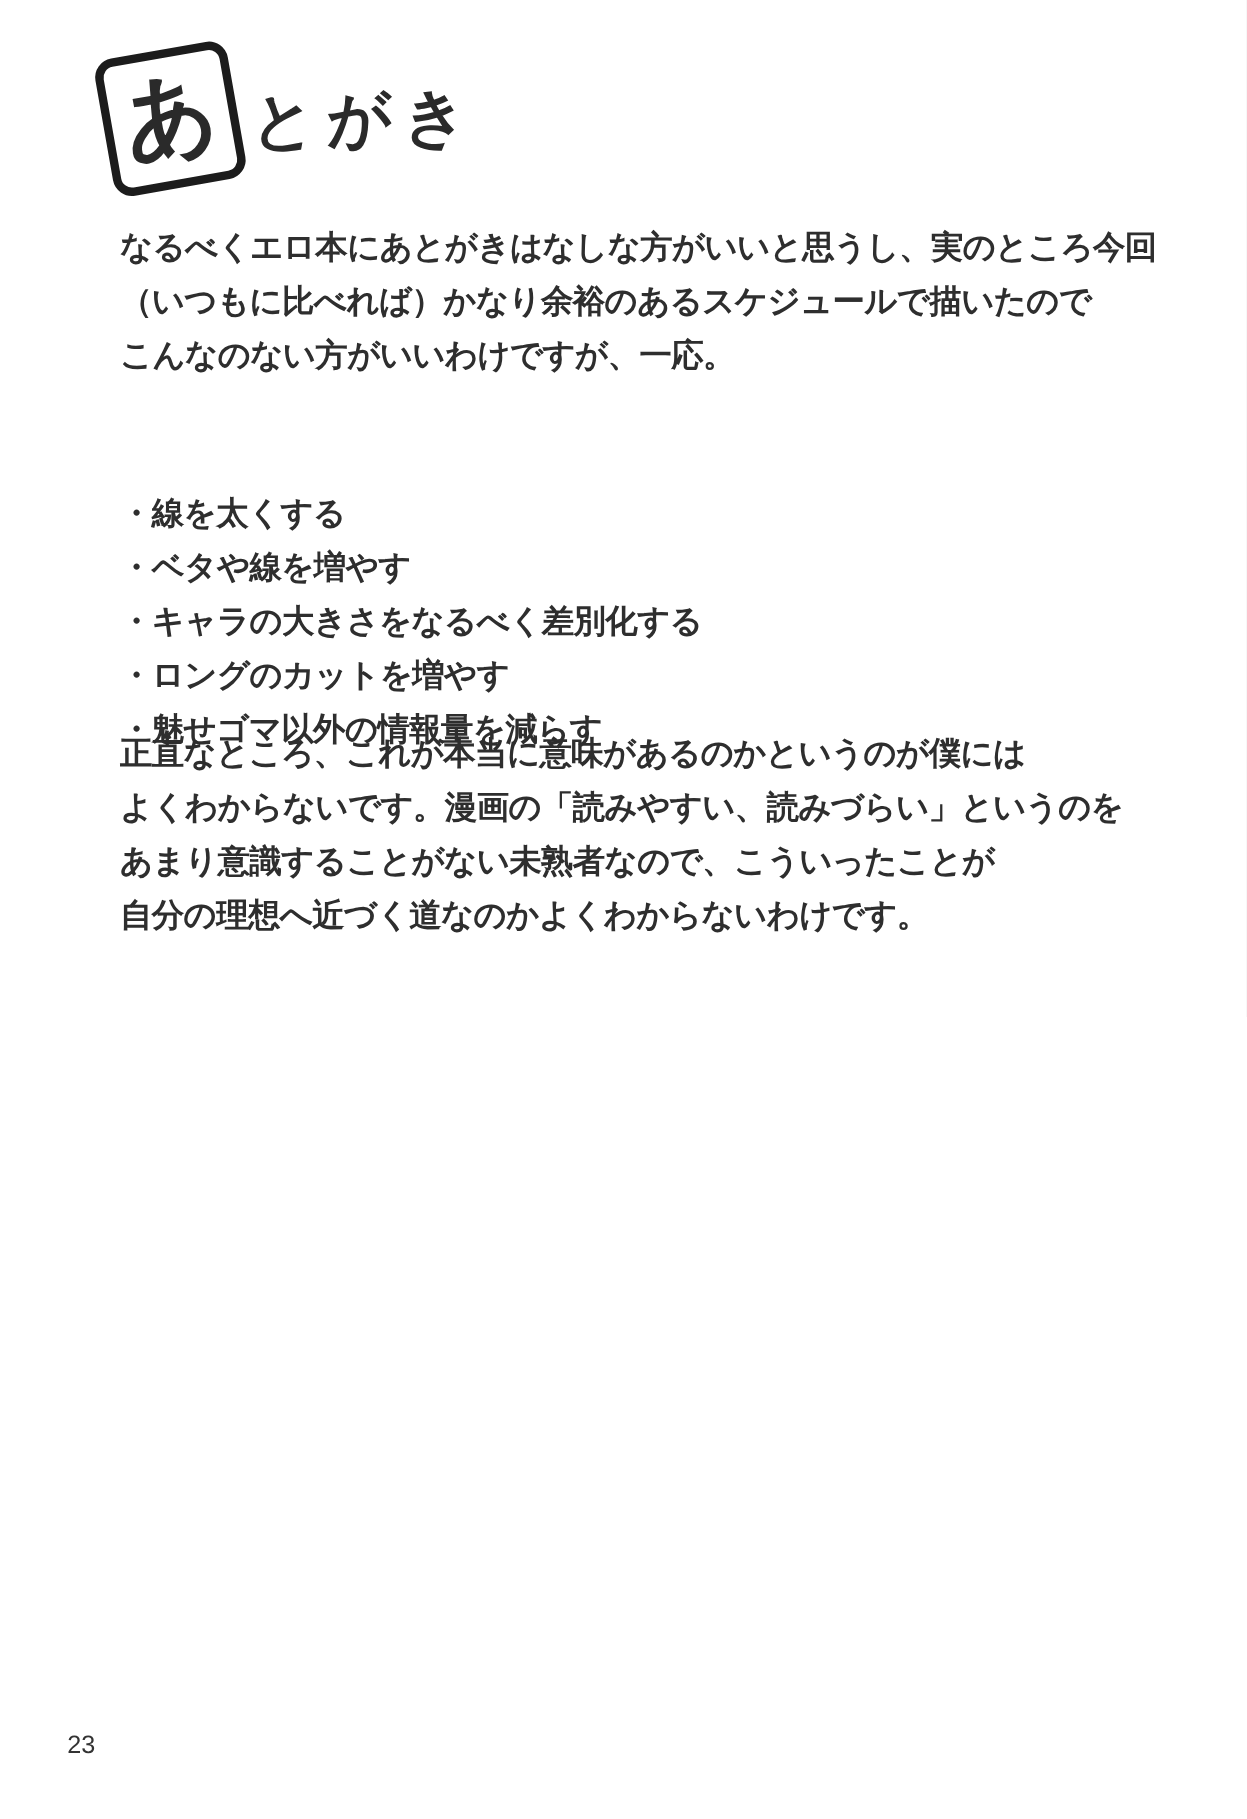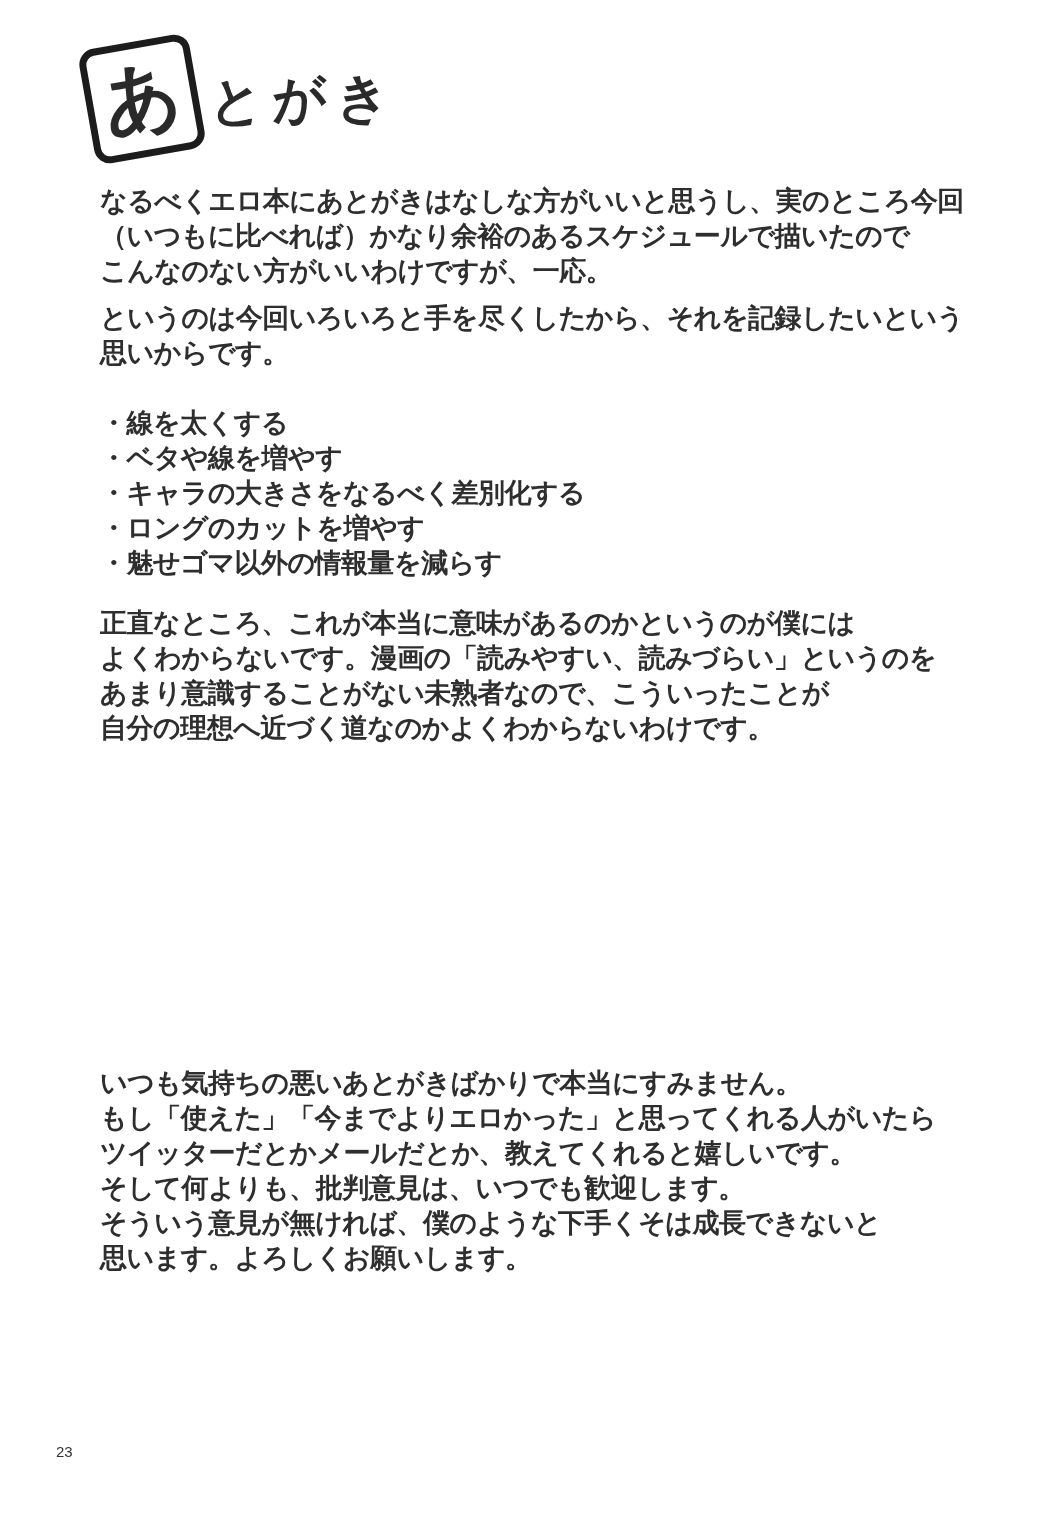--- a/index.html
+++ b/index.html
@@ -58,62 +58,60 @@
     transform: rotate(-1.5deg);
     white-space: nowrap;
   }
 
   
   .para {
     position: absolute;
     left: 100px;
     font-size: 27px;
     font-weight: bold;
-    line-height: 35px;
+    line-height: 45px;
     letter-spacing: -0.5px;
     color: #2e2e2e;
     white-space: nowrap;
   }
   .para-intro     { top: 184px; }
   .para-reason    { top: 301px; }
   .para-checklist { top: 406px; }
   .para-doubt     { top: 606px; }
   .para-feedback  { top: 808px; }
   .para-request   { top: 1066px; }
   .para-thanks    { top: 1314px; }
 
   
   .page-number {
     position: absolute;
     left: 56px;
     top: 1443px;
-    font-size: 15px;
+    font-size: 21px;
     font-weight: normal;
     color: #333333;
   }
 </style>
 </head>
 <body>
 
 <div class="page">
 
   <div class="title-block">
     <div class="title-box">
       <span class="boxed-char">あ</span>
     </div>
     <div class="title-suffix">とがき</div>
   </div>
 
   <div class="para para-intro">なるべくエロ本にあとがきはなしな方がいいと思うし、実のところ今回<br>（いつもに比べれば）かなり余裕のあるスケジュールで描いたので<br>こんなのない方がいいわけですが、一応。</div>
 
-  <div class="para para-reason">というのは今回いろいろと手を尽くしたから、それを記録したいという<br>思いからです。</div>
 
   <div class="para para-checklist">・線を太くする<br>・ベタや線を増やす<br>・キャラの大きさをなるべく差別化する<br>・ロングのカットを増やす<br>・魅せゴマ以外の情報量を減らす</div>
 
   <div class="para para-doubt">正直なところ、これが本当に意味があるのかというのが僕には<br>よくわからないです。漫画の「読みやすい、読みづらい」というのを<br>あまり意識することがない未熟者なので、こういったことが<br>自分の理想へ近づく道なのかよくわからないわけです。</div>
 
 
-  <div class="para para-request">いつも気持ちの悪いあとがきばかりで本当にすみません。<br>もし「使えた」「今までよりエロかった」と思ってくれる人がいたら<br>ツイッターだとかメールだとか、教えてくれると嬉しいです。<br>そして何よりも、批判意見は、いつでも歓迎します。<br>そういう意見が無ければ、僕のような下手くそは成長できないと<br>思います。よろしくお願いします。</div>
 
 
   <div class="page-number">23</div>
 
 </div>
 
 </body></html>

